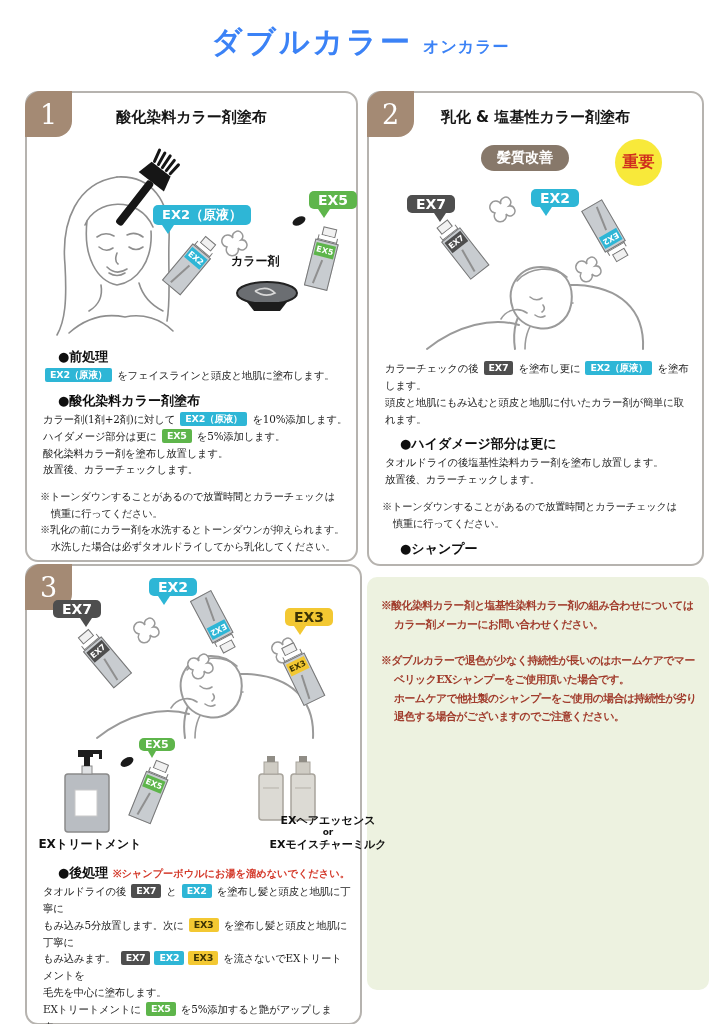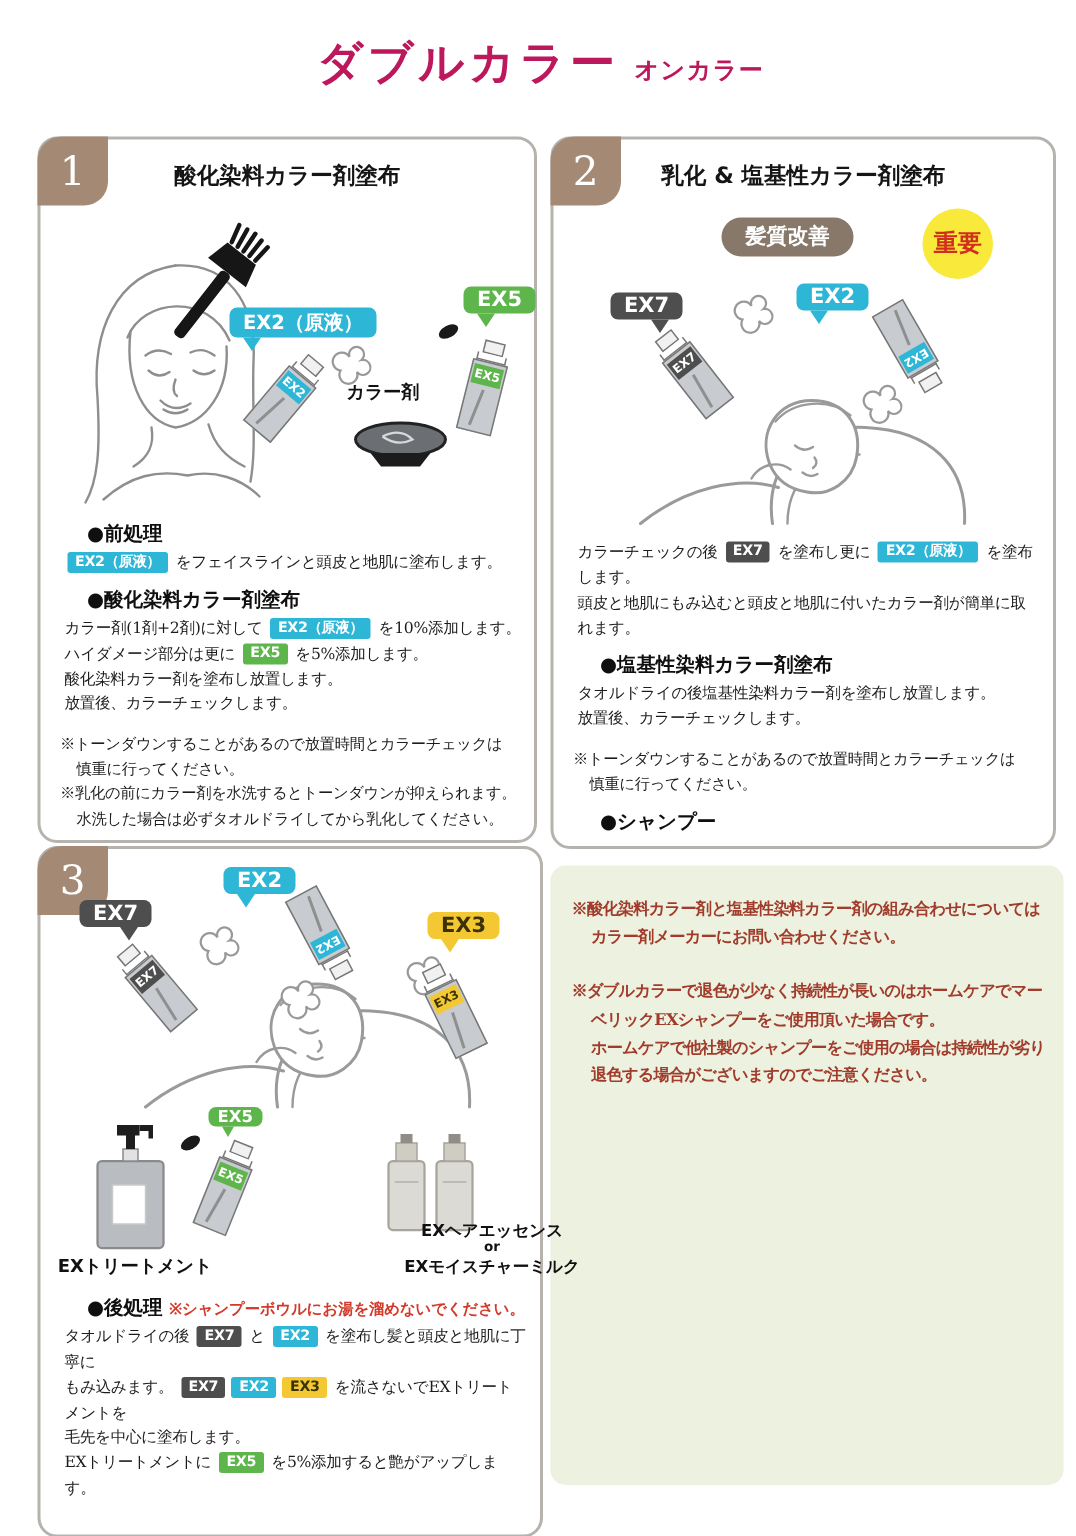--- a/index.html
+++ b/index.html
@@ -1,20 +1,20 @@
 <!DOCTYPE html>
 <html><head>
 <meta charset="utf-8">
 <style>
   html,body{margin:0;padding:0;}
   body{width:717px;height:1024px;position:relative;background:#ffffff;overflow:hidden;
        font-family:"DejaVu Serif","Liberation Serif",serif;}
 
   
-  .page-title{position:absolute;top:22px;left:4px;right:0;text-align:center;color:#be185d;}
+  .page-title{position:absolute;top:22px;left:4px;right:0;text-align:center;color:#3b82f6;}
   .t-main{font-size:30px;font-weight:bold;letter-spacing:3px;}
   .t-sub{font-size:16px;font-weight:bold;margin-left:10px;letter-spacing:1px;}
 
   
   .panel{position:absolute;background:#fff;border:2px solid #b6b3af;border-radius:13px;}
   #p1{left:25px;top:91px;width:329px;height:467px;}
   #p2{left:367px;top:91px;width:333px;height:471px;}
   #p3{left:25px;top:564px;width:333px;height:457px;}
   .badge{position:absolute;left:-2px;top:-2px;width:47px;height:46px;background:#a48a74;
          border-radius:16px 0 16px 0;color:#fff;font-size:27px;
@@ -217,21 +217,21 @@
       <div class="b-body">
         <div class="b-band ex2">EX2</div>
         <div class="b-streak"></div>
       </div>
     </div>
   </div>
 
   <div class="p-body">
       <div class="line t"><span>カラーチェックの後 </span><span class="chip ex7">EX7</span><span> を塗布し更に </span><span class="chip ex2">EX2（原液）</span><span> を塗布します。</span></div>
       <div class="line t"><span>頭皮と地肌にもみ込むと頭皮と地肌に付いたカラー剤が簡単に取れます。</span></div>
-      <div class="line h"><span>●塩基性染料カラー剤塗布</span></div>
+      <div class="line h"><span>●ハイダメージ部分は更に</span></div>
       <div class="line t"><span>タオルドライの後塩基性染料カラー剤を塗布し放置します。</span></div>
       <div class="line t"><span>放置後、カラーチェックします。</span></div>
       <div class="line n gap"><span>※トーンダウンすることがあるので放置時間とカラーチェックは</span></div>
       <div class="line n2"><span>慎重に行ってください。</span></div>
       <div class="line h"><span>●シャンプー</span></div>
     </div>
 </div>
 
 <div class="panel" id="p3">
   <div class="badge">3</div>
@@ -325,20 +325,21 @@
     <div class="illo-label" style="left:196px;top:72px;width:132px;font-size:11px;line-height:1.2;margin-left:39px;">
       <div>EXヘアエッセンス</div>
       <div style="font-size:9px;">or</div>
       <div>EXモイスチャーミルク</div>
     </div>
   </div>
 
   <div class="p-body">
       <div class="line h"><span>●後処理 </span><span class="red-note">※シャンプーボウルにお湯を溜めないでください。</span></div>
       <div class="line t"><span>タオルドライの後 </span><span class="chip ex7">EX7</span><span> と </span><span class="chip ex2">EX2</span><span> を塗布し髪と頭皮と地肌に丁寧に</span></div>
+      <div class="line t"><span>もみ込み5分放置します。次に </span><span class="chip ex3">EX3</span><span> を塗布し髪と頭皮と地肌に丁寧に</span></div>
       <div class="line t"><span>もみ込みます。 </span><span class="chip ex7">EX7</span><span class="chip ex2">EX2</span><span class="chip ex3">EX3</span><span> を流さないでEXトリートメントを</span></div>
       <div class="line t"><span>毛先を中心に塗布します。</span></div>
       <div class="line t"><span>EXトリートメントに </span><span class="chip ex5">EX5</span><span> を5%添加すると艶がアップします。</span></div>
     </div>
 </div>
 
 <div id="notes">
     <div class="line n"><span>※酸化染料カラー剤と塩基性染料カラー剤の組み合わせについては</span></div>
     <div class="line n2"><span>カラー剤メーカーにお問い合わせください。</span></div>
     <div class="line n gap"><span>※ダブルカラーで退色が少なく持続性が長いのはホームケアでマー</span></div>

